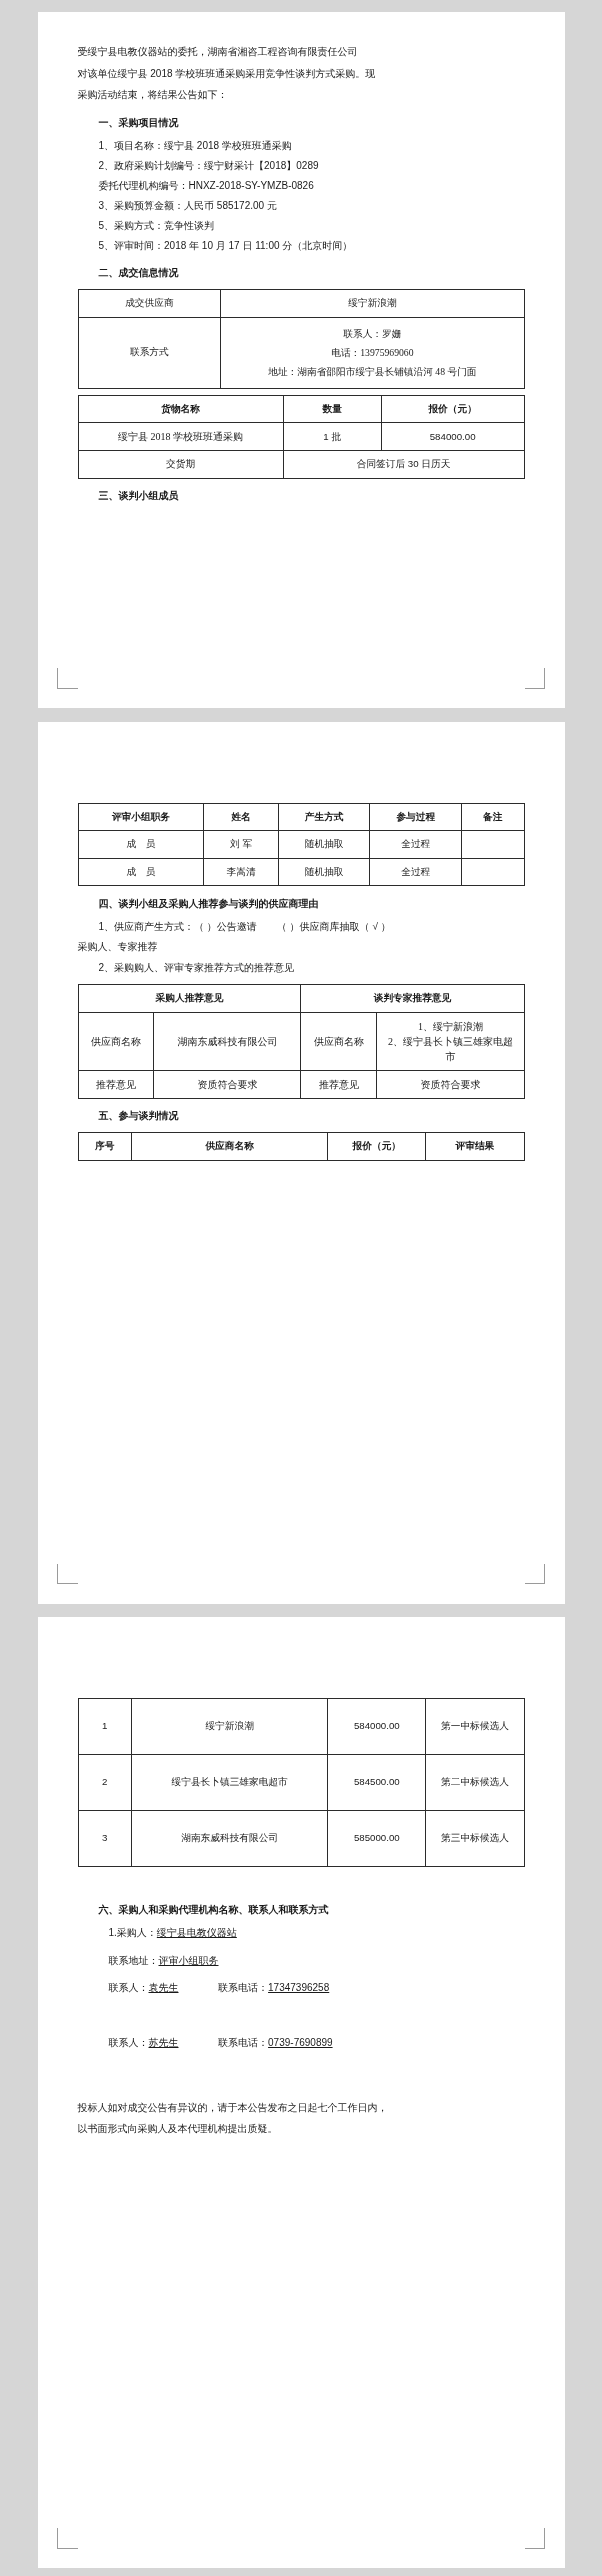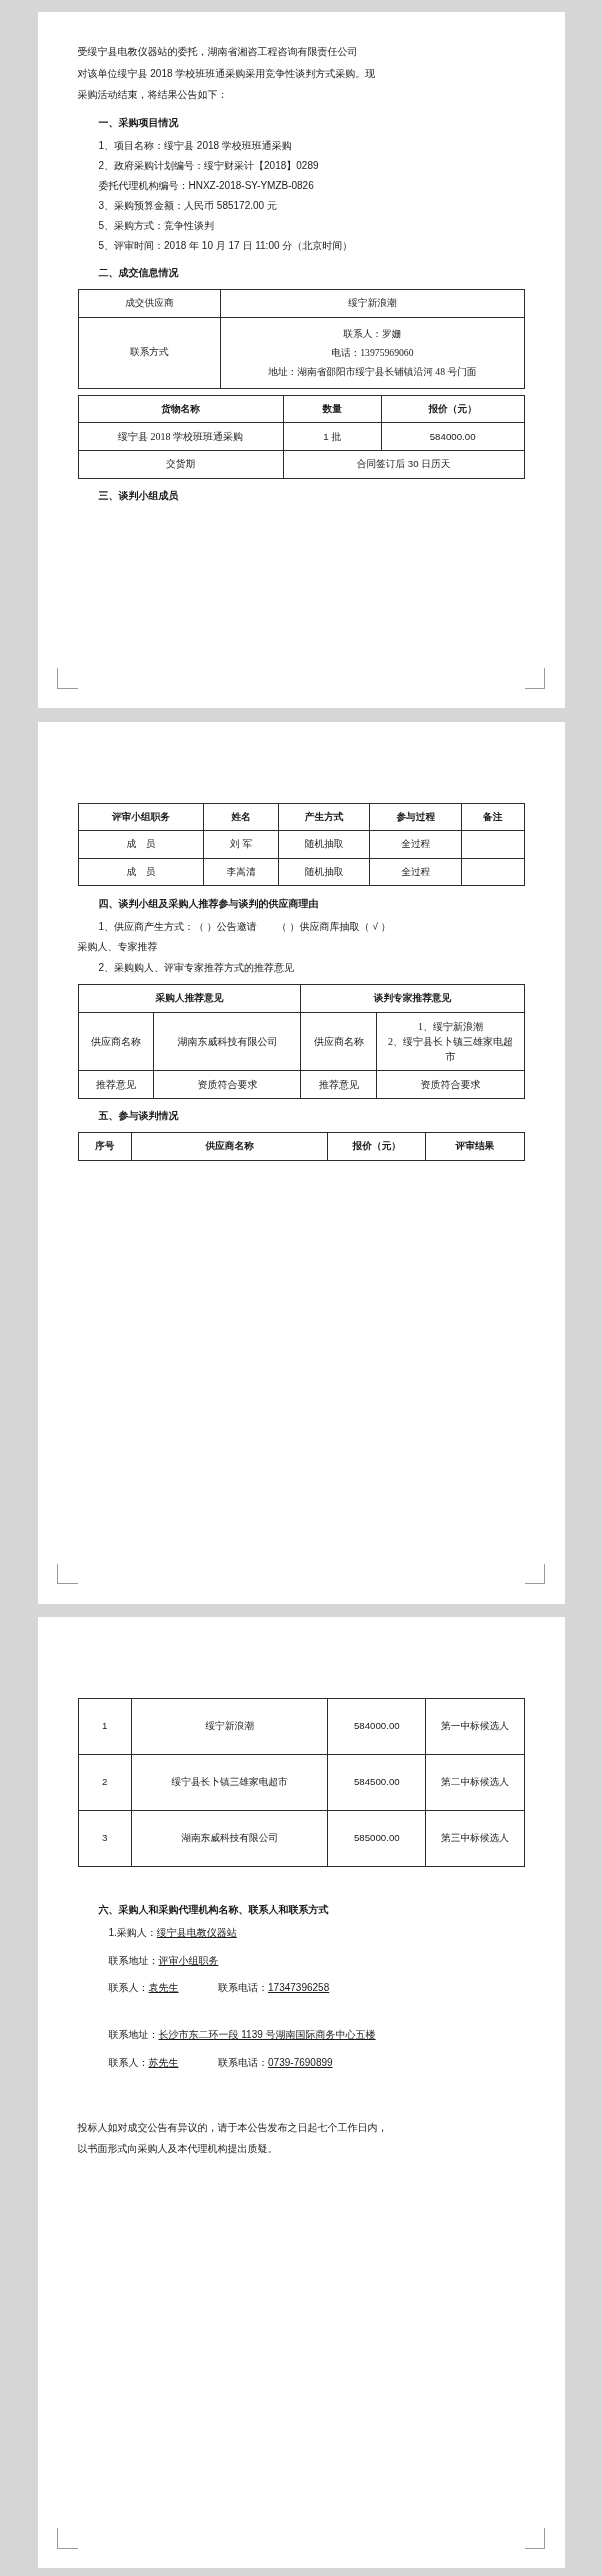--- a/index.html
+++ b/index.html
@@ -280,23 +280,20 @@
     <div class="spacer-sm"></div>
     <p class="sub-item">
       <span>联系人：</span><span class="uline">袁先生</span>
       <span style="display:inline-block;width:34px"></span>
       <span>联系电话：</span><span class="uline">17347396258</span>
     </p>
 
     <div class="spacer-md"></div>
 
     <div class="spacer-sm"></div>
-    <p class="sub-item">
-      <span>联系地址：</span><span class="uline">长沙市东二环一段 1139 号湖南国际商务中心五楼</span>
-    </p>
     <div class="spacer-sm"></div>
     <p class="sub-item">
       <span>联系人：</span><span class="uline">苏先生</span>
       <span style="display:inline-block;width:34px"></span>
       <span>联系电话：</span><span class="uline">0739-7690899</span>
     </p>
 
     <div class="spacer-lg"></div>
 
     <p class="para">投标人如对成交公告有异议的，请于本公告发布之日起七个工作日内，</p>

